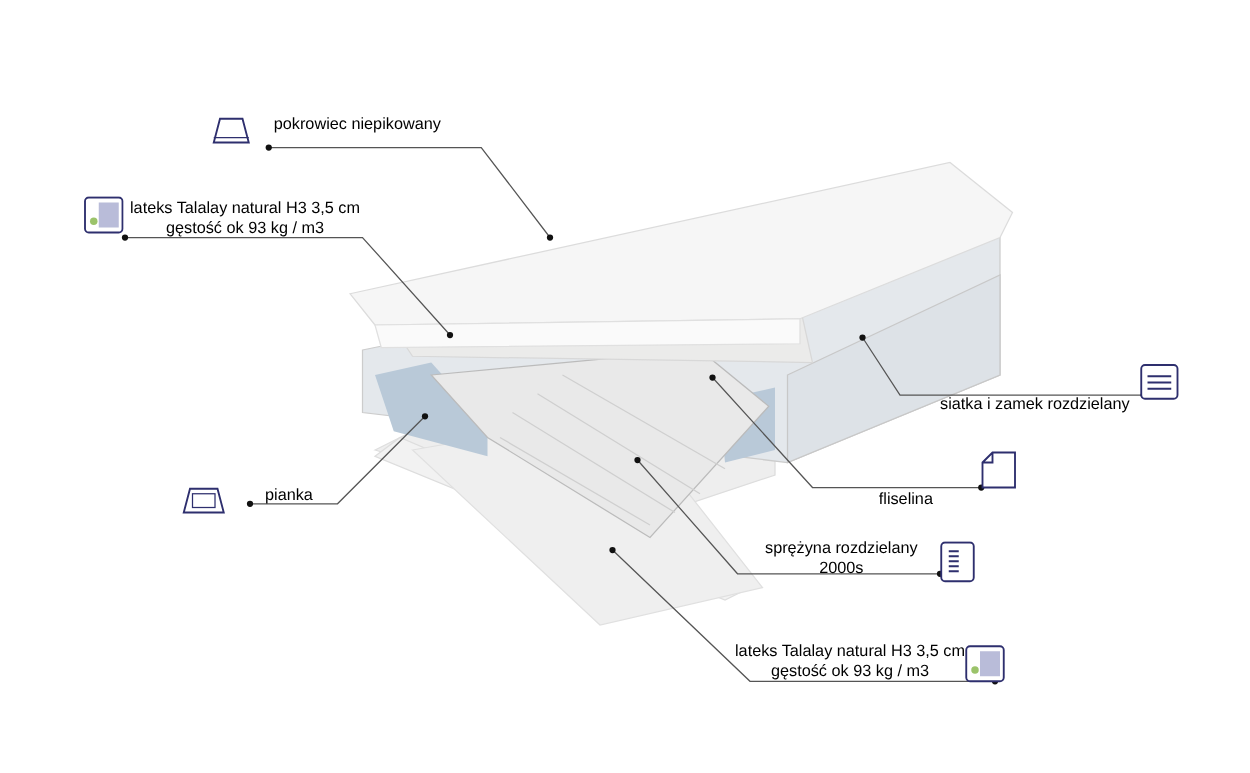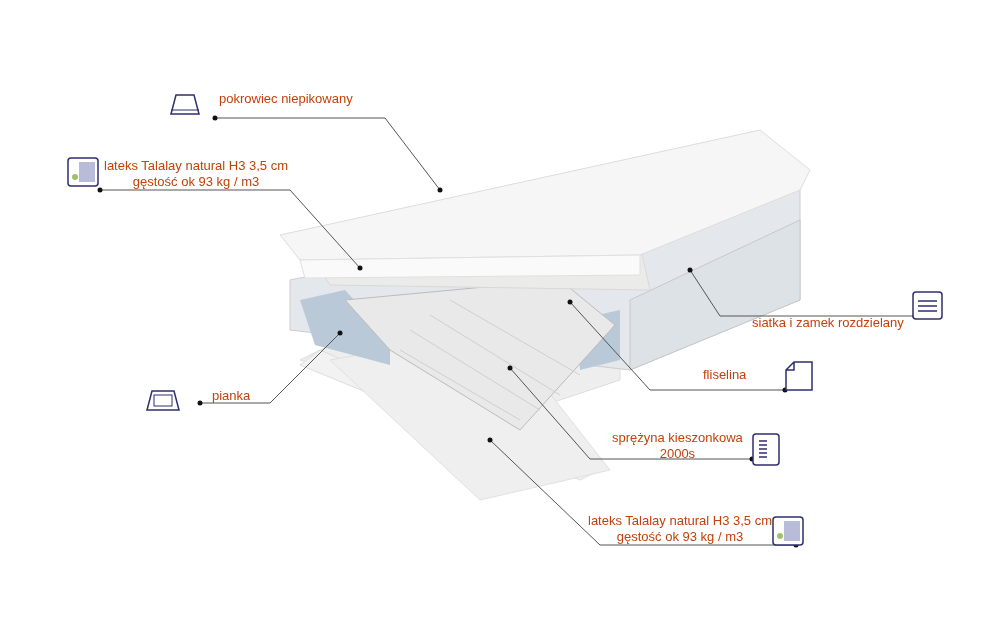--- a/index.html
+++ b/index.html
@@ -1,17 +1,17 @@
 <!DOCTYPE html>
 <html><head>
 <meta charset="utf-8">
 <style>
   html,body{margin:0;padding:0;background:#fff;}
   body{width:1000px;height:618px;position:relative;overflow:hidden;font-family:"Liberation Sans",sans-serif;color:#222;}
-  .lbl{position:absolute;font-size:13px;line-height:16px;color:#c2410c;text-align:center;white-space:nowrap;}
+  .lbl{position:absolute;font-size:13px;line-height:16px;color:#000000;text-align:center;white-space:nowrap;}
   .icon{position:absolute;}
   svg.lines{position:absolute;left:0;top:0;}
 </style>
 </head>
 <body>
 
 <svg class="lines" width="1000" height="618">
 
   <polygon points="300,360 500,420 620,380 620,360 470,320 330,345" fill="#eee" stroke="#ddd"></polygon>
   <polygon points="300,365 320,350 600,470 580,480" fill="#f2f2f2" stroke="#ddd"></polygon>
@@ -92,22 +92,22 @@
   <rect x="12" y="5" width="16" height="20" fill="#8a8fc0" opacity=".6"></rect>
     <circle cx="8" cy="20" r="3" fill="#9bc36a"></circle>
 </svg>
 
 <div class="lbl" style="left:219px;top:91px"><span>pokrowiec niepikowany</span></div>
 <div class="lbl" style="left:104px;top:158px">
     <div>lateks Talalay natural H3 3,5 cm</div>
     <div>gęstość ok 93 kg / m3</div>
   </div>
 <div class="lbl" style="left:752px;top:315px"><span>siatka i zamek rozdzielany</span></div>
-<div class="lbl" style="left:703px;top:367px"><span>fliselina</span></div>
+<div class="lbl" style="left:703px;top:391px"><span>fliselina</span></div>
 <div class="lbl" style="left:212px;top:388px"><span>pianka</span></div>
 <div class="lbl" style="left:612px;top:430px">
-    <div>sprężyna kieszonkowa</div>
+    <div>sprężyna rozdzielany</div>
     <div>2000s</div>
   </div>
 <div class="lbl" style="left:588px;top:513px">
     <div>lateks Talalay natural H3 3,5 cm</div>
     <div>gęstość ok 93 kg / m3</div>
   </div>
 
 </body></html>

